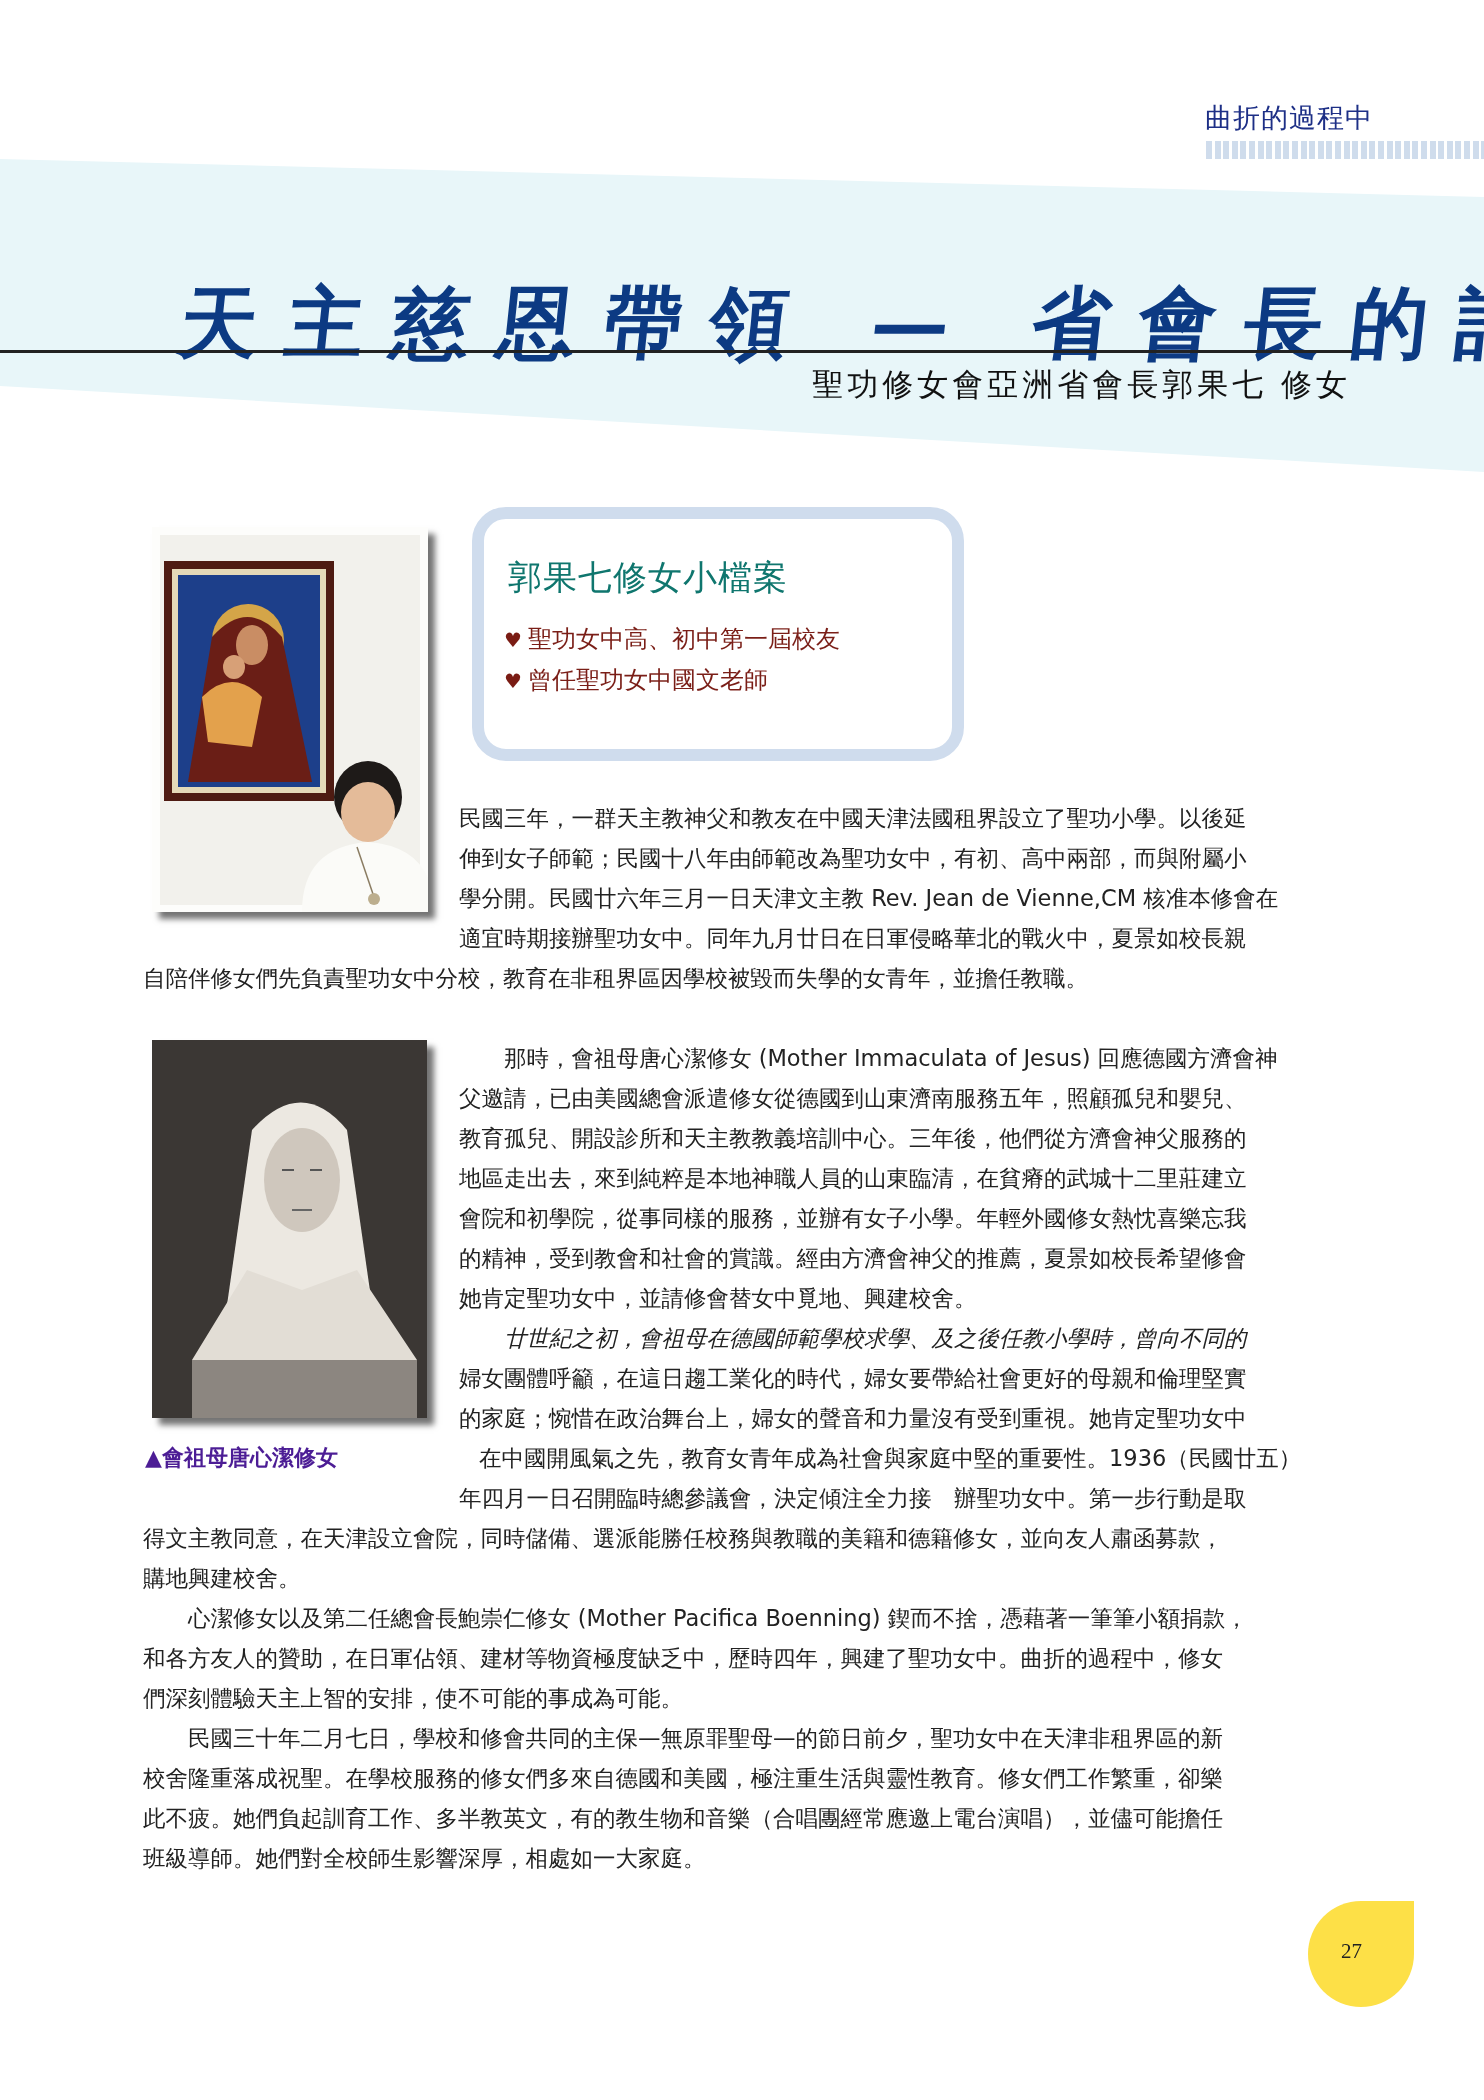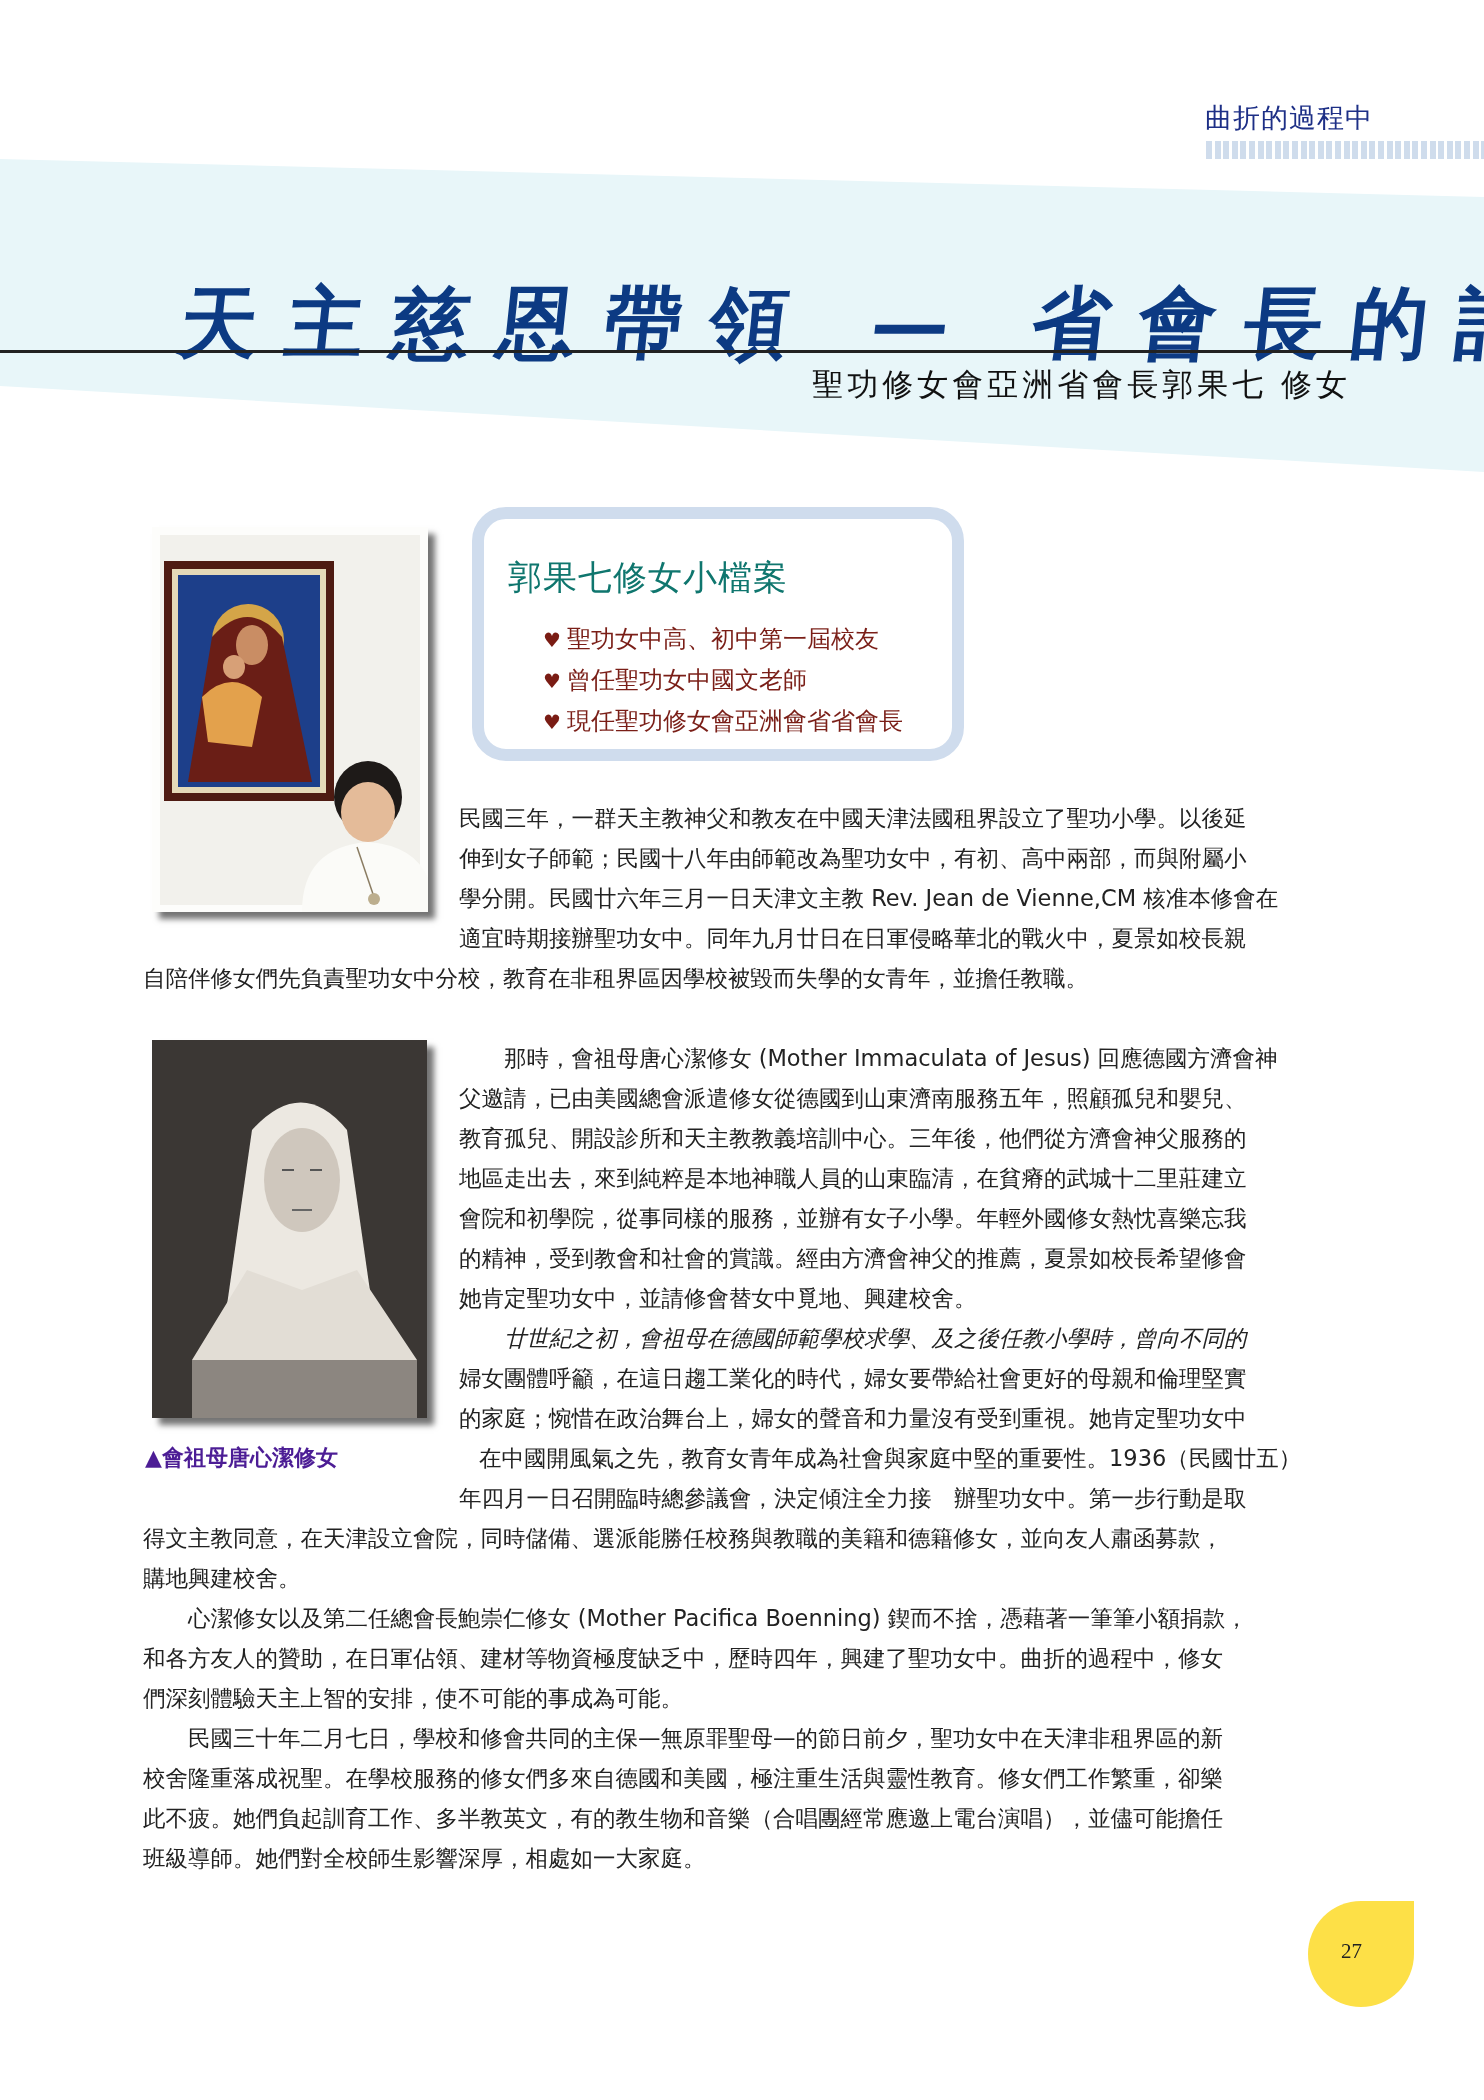--- a/index.html
+++ b/index.html
@@ -25,21 +25,21 @@
   .photo1 { left:152px; top:527px; width:276px; height:385px; }
   .photo2 { left:152px; top:1040px; width:275px; height:378px; background:#3a3633; }
   .caption { position:absolute; left:145px; top:1443px; font-family:"DejaVu Serif","Liberation Serif",serif;
              font-weight:bold; font-size:22px; color:#4c1d95; }
 
   
   .profile { position:absolute; left:472px; top:507px; width:492px; height:254px; border:12px solid #cfdced;
              border-radius:34px; background:#fff; box-sizing:border-box; }
   .profile h2 { margin:0; position:absolute; left:24px; top:36px; font-size:34px; color:#0f766e; font-weight:normal; letter-spacing:1px; }
   .profile ul { list-style:none; margin:0; padding:0; position:absolute; left:20px; top:100px; }
-  .profile li { font-size:24px; color:#7a1e17; line-height:40px; white-space:nowrap;margin-left:39px; }
+  .profile li { font-size:24px; color:#7a1e17; line-height:40px; white-space:nowrap; }
   .profile li .heart { color:#7a1c14; font-size:20px; margin-right:6px; }
 
   
   .txt { position:absolute; font-size:22.5px; line-height:40px; color:#222; white-space:nowrap; }
   .indent { padding-left:45px; }
 
   
   .pagenum { position:absolute; left:1308px; top:1901px; width:106px; height:106px; background:#fde047;
              border-radius:53px 0 53px 53px; }
   .pagenum span { position:absolute; left:33px; top:38px; font-family:"Liberation Serif","DejaVu Serif",serif; font-size:21px; color:#222; }
@@ -81,21 +81,20 @@
     <line x1="205" y1="320" x2="222" y2="370" stroke="#8a7c62" stroke-width="1.5"></line>
     <circle cx="222" cy="372" r="6" fill="#bcae8e"></circle>
   </svg>
 </div>
 
 <div class="profile">
   <h2>郭果七修女小檔案</h2>
   <ul>
     <li><span class="heart">♥</span><span>聖功女中高、初中第一屆校友</span></li>
     <li><span class="heart">♥</span><span>曾任聖功女中國文老師</span></li>
-    <li><span class="heart">♥</span><span>現任聖功修女會亞洲會省省會長</span></li>
   </ul>
 </div>
 
 <div class="txt" style="left:459px; top:798px;">民國三年，一群天主教神父和教友在中國天津法國租界設立了聖功小學。以後延</div>
 <div class="txt" style="left:459px; top:838px;">伸到女子師範；民國十八年由師範改為聖功女中，有初、高中兩部，而與附屬小</div>
 <div class="txt" style="left:459px; top:878px;">學分開。民國廿六年三月一日天津文主教 Rev. Jean de Vienne,CM 核准本修會在</div>
 <div class="txt" style="left:459px; top:918px;">適宜時期接辦聖功女中。同年九月廿日在日軍侵略華北的戰火中，夏景如校長親</div>
 <div class="txt" style="left:143px; top:958px;">自陪伴修女們先負責聖功女中分校，教育在非租界區因學校被毀而失學的女青年，並擔任教職。</div>
 
 <div class="photo photo2">

